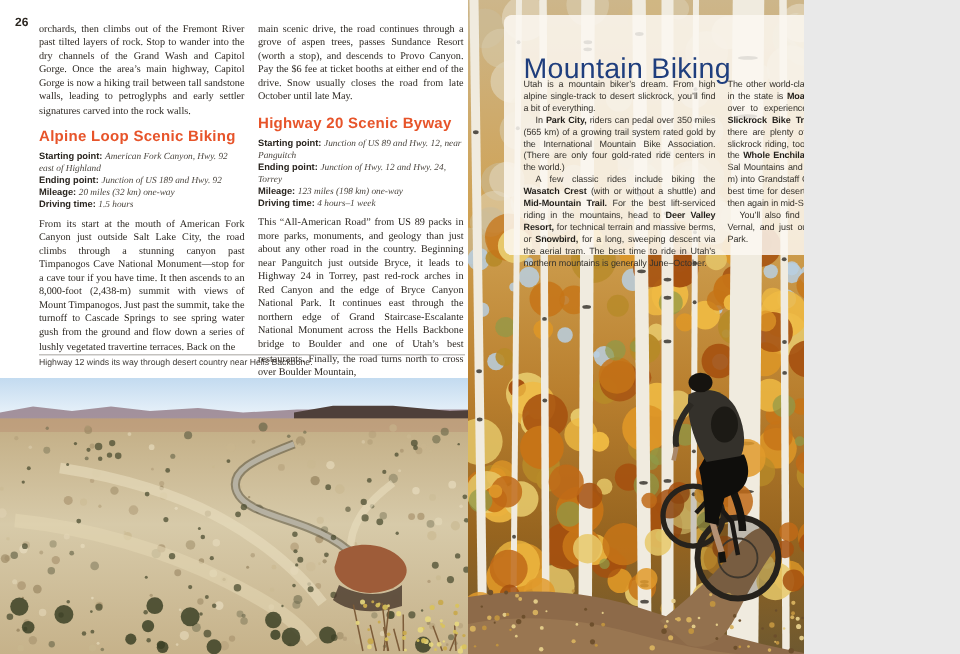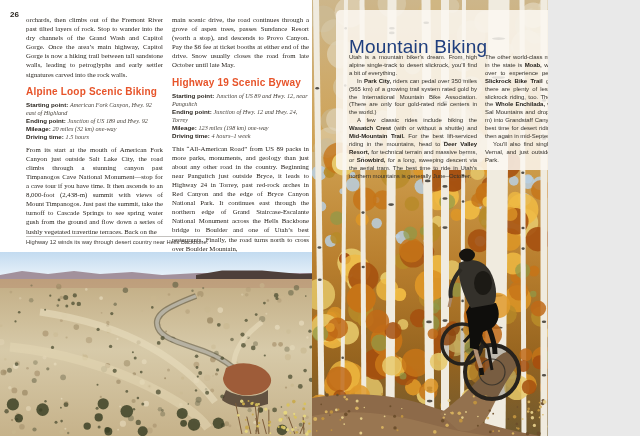--- a/index.html
+++ b/index.html
@@ -1,17 +1,17 @@
 <!DOCTYPE html>
 <html style="--orange: #e7542a; --navy: #1f3e7d; --ink: #2b2620; --cap: #3e3a36;"><head>
 <meta charset="utf-8">
 <style>
   html,body{margin:0;padding:0;background:#e9e9e9;}
   #canvas{position:relative;width:536px;height:436px;background:#fff;overflow:hidden;
-          font-family:"Liberation Sans",sans-serif;color:var(--ink);padding-left:12px;}
+          font-family:"Liberation Sans",sans-serif;color:var(--ink);}
   :root{--orange:#e7542a;--navy:#1f3e7d;--ink:#2b2620;--cap:#3e3a36;}
   p{margin:0;}
   
   .pagenum{position:absolute;left:10px;top:10px;font-size:8px;font-weight:bold;color:var(--ink);}
   .lcol{position:absolute;top:15px;}
   #lcol1{left:26px;width:137px;}
   #lcol2{left:172px;width:137px;}
   .bodytext{font-family:"Liberation Serif",serif;font-size:6.8px;line-height:9.1px;
             text-align:justify;color:var(--ink);}
   .drive-title{font-size:10px;line-height:11px;font-weight:bold;color:var(--orange);
@@ -51,21 +51,21 @@
       <div class="inforow"><span class="lbl">Starting point:</span> <span class="val">American Fork Canyon, Hwy. 92 east of Highland</span></div>
       <div class="inforow"><span class="lbl">Ending point:</span> <span class="val">Junction of US 189 and Hwy. 92</span></div>
       <div class="inforow"><span class="lbl">Mileage:</span> <span class="val">20 miles (32 km) one-way</span></div>
       <div class="inforow"><span class="lbl">Driving time:</span> <span class="val">1.5 hours</span></div>
     </div>
     <p class="bodytext">From its start at the mouth of American Fork Canyon just outside Salt Lake City, the road climbs through a stunning canyon past Timpanogos Cave National Monument—stop for a cave tour if you have time. It then ascends to an 8,000-foot (2,438-m) summit with views of Mount Timpanogos. Just past the summit, take the turnoff to Cascade Springs to see spring water gush from the ground and flow down a series of lushly vegetated travertine terraces. Back on the</p>
   </div>
 
   <div class="lcol" id="lcol2">
     <p class="bodytext">main scenic drive, the road continues through a grove of aspen trees, passes Sundance Resort (worth a stop), and descends to Provo Canyon. Pay the $6 fee at ticket booths at either end of the drive. Snow usually closes the road from late October until late May.</p>
-    <h2 class="drive-title">Highway 19 Scenic Byway</h2>
+    <h2 class="drive-title">Highway 20 Scenic Byway</h2>
     <div class="infoblock">
       <div class="inforow"><span class="lbl">Starting point:</span> <span class="val">Junction of US 89 and Hwy. 12, near Panguitch</span></div>
       <div class="inforow"><span class="lbl">Ending point:</span> <span class="val">Junction of Hwy. 12 and Hwy. 24, Torrey</span></div>
       <div class="inforow"><span class="lbl">Mileage:</span> <span class="val">123 miles (198 km) one-way</span></div>
       <div class="inforow"><span class="lbl">Driving time:</span> <span class="val">4 hours–1 week</span></div>
     </div>
     <p class="bodytext">This “All-American Road” from US 89 packs in more parks, monuments, and geology than just about any other road in the country. Beginning near Panguitch just outside Bryce, it leads to Highway 24 in Torrey, past red-rock arches in Red Canyon and the edge of Bryce Canyon National Park. It continues east through the northern edge of Grand Staircase-Escalante National Monument across the Hells Backbone bridge to Boulder and one of Utah’s best restaurants. Finally, the road turns north to cross over Boulder Mountain,</p>
   </div>
 
   <div class="cap-rule"></div>

